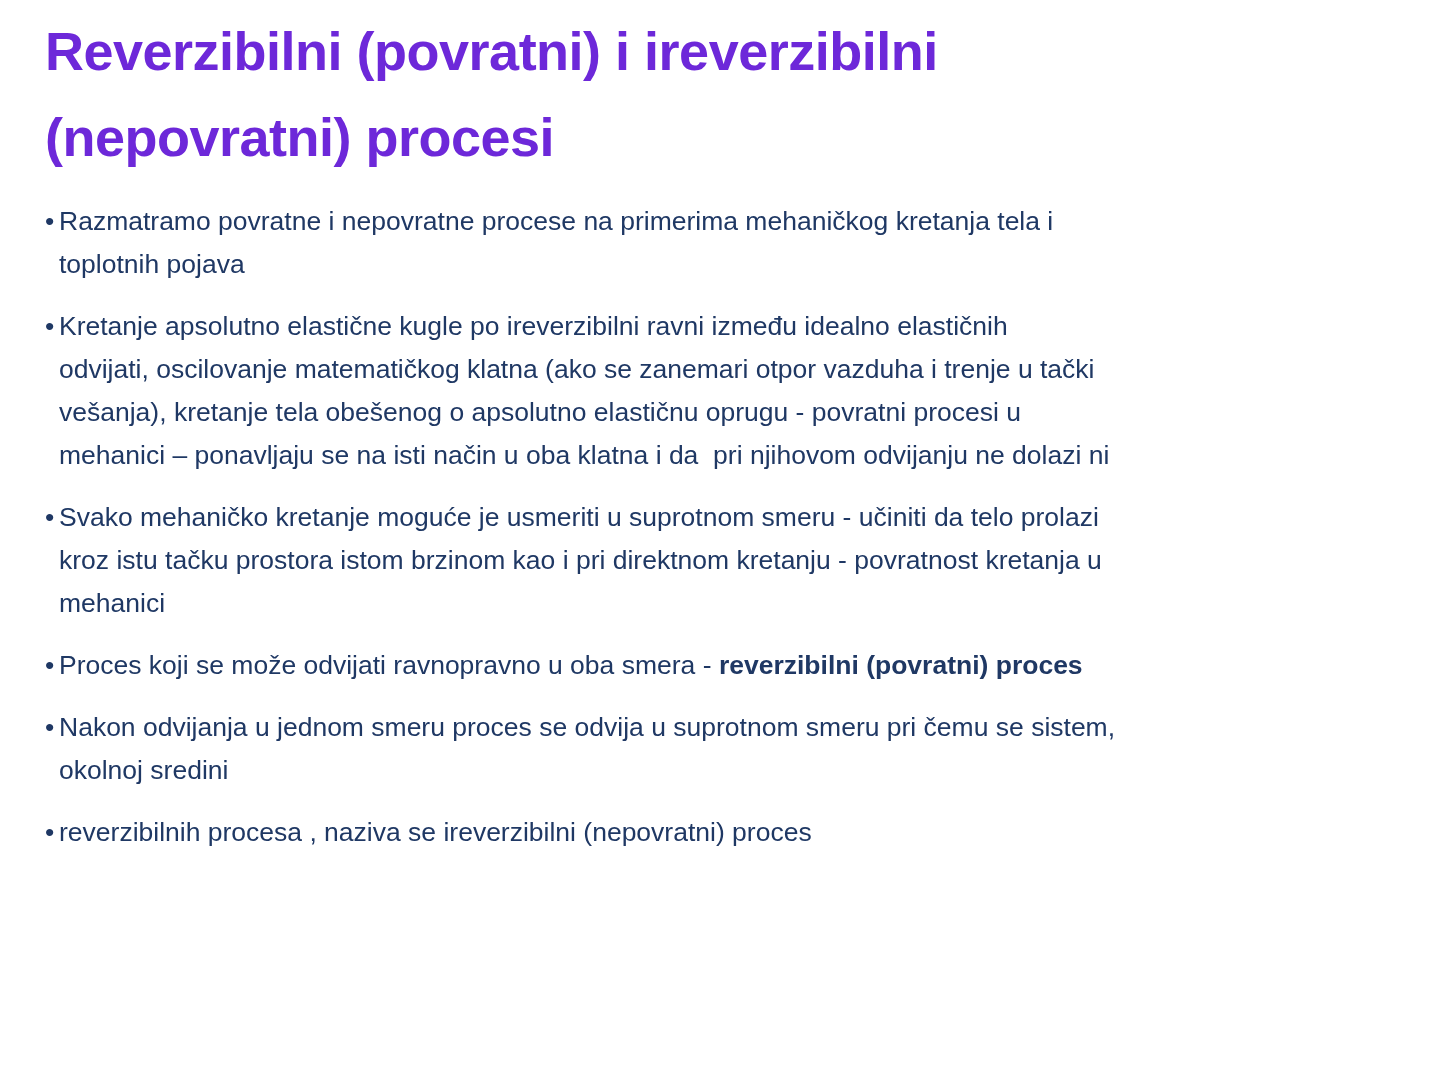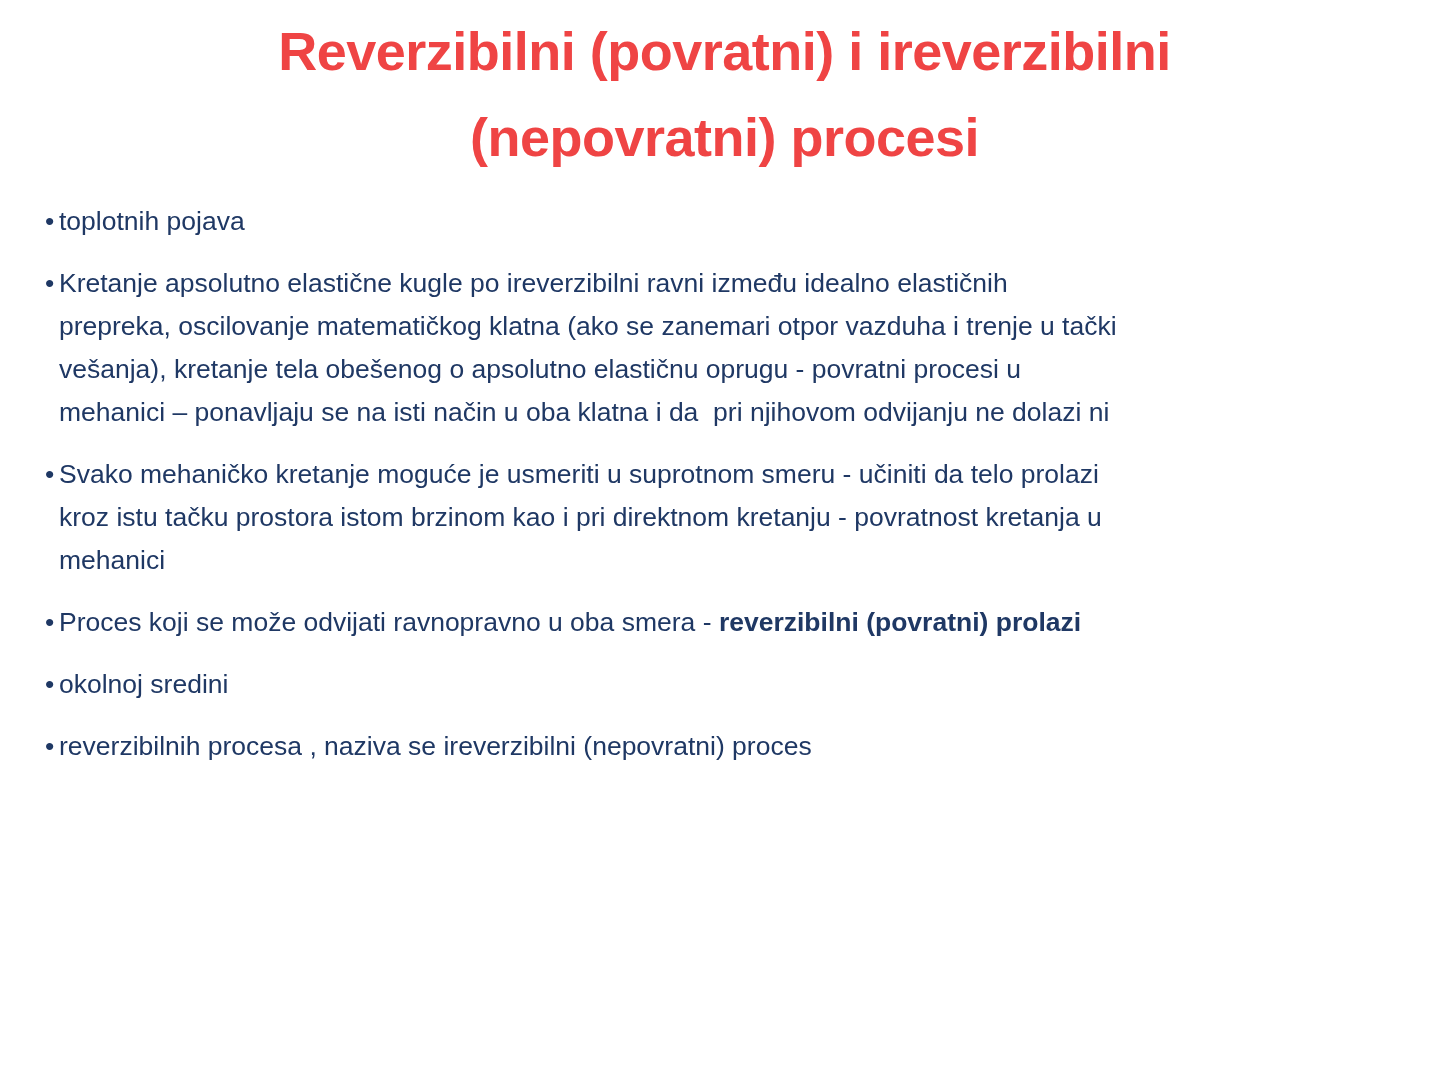--- a/index.html
+++ b/index.html
@@ -11,25 +11,25 @@
     overflow: hidden;
   }
   .slide {
     width: 1440px;
     height: 1080px;
     background: #ffffff;
     padding: 8px 36px 0 45px;
     color: #1F3864;
   }
   .title {
-    text-align: center;
+    text-align: left;
     font-weight: bold;
     font-size: 54px;
     line-height: 86px;
-    color: #ef4444;
+    color: #6d28d9;
     letter-spacing: -0.5px;
   }
   .title-line { display: block; white-space: pre; }
   .content {
     margin-top: 20px;
   }
   .bullet {
     display: flex;
     align-items: flex-start;
     margin-bottom: 19px;
@@ -52,49 +52,51 @@
 
 <div class="slide">
   <h1 class="title">
     <span class="title-line">Reverzibilni (povratni) i ireverzibilni</span>
     <span class="title-line">(nepovratni) procesi</span>
   </h1>
   <div class="content">
       <div class="bullet">
         <span class="bullet-marker">•</span>
         <span class="bullet-text">
+          <span class="bullet-line"><span>Razmatramo povratne i nepovratne procese na primerima mehaničkog kretanja tela i</span></span>
           <span class="bullet-line"><span>toplotnih pojava</span></span>
         </span>
       </div>
       <div class="bullet">
         <span class="bullet-marker">•</span>
         <span class="bullet-text">
           <span class="bullet-line"><span>Kretanje apsolutno elastične kugle po ireverzibilni ravni između idealno elastičnih</span></span>
-          <span class="bullet-line"><span>prepreka, oscilovanje matematičkog klatna (ako se zanemari otpor vazduha i trenje u tački</span></span>
+          <span class="bullet-line"><span>odvijati, oscilovanje matematičkog klatna (ako se zanemari otpor vazduha i trenje u tački</span></span>
           <span class="bullet-line"><span>vešanja), kretanje tela obešenog o apsolutno elastičnu oprugu - povratni procesi u</span></span>
           <span class="bullet-line"><span>mehanici – ponavljaju se na isti način u oba klatna i da  pri njihovom odvijanju ne dolazi ni</span></span>
         </span>
       </div>
       <div class="bullet">
         <span class="bullet-marker">•</span>
         <span class="bullet-text">
           <span class="bullet-line"><span>Svako mehaničko kretanje moguće je usmeriti u suprotnom smeru - učiniti da telo prolazi</span></span>
           <span class="bullet-line"><span>kroz istu tačku prostora istom brzinom kao i pri direktnom kretanju - povratnost kretanja u</span></span>
           <span class="bullet-line"><span>mehanici</span></span>
         </span>
       </div>
       <div class="bullet">
         <span class="bullet-marker">•</span>
         <span class="bullet-text">
-          <span class="bullet-line"><span>Proces koji se može odvijati ravnopravno u oba smera - </span><span class="seg-bold">reverzibilni (povratni) prolazi</span></span>
+          <span class="bullet-line"><span>Proces koji se može odvijati ravnopravno u oba smera - </span><span class="seg-bold">reverzibilni (povratni) proces</span></span>
         </span>
       </div>
       <div class="bullet">
         <span class="bullet-marker">•</span>
         <span class="bullet-text">
+          <span class="bullet-line"><span>Nakon odvijanja u jednom smeru proces se odvija u suprotnom smeru pri čemu se sistem,</span></span>
           <span class="bullet-line"><span>okolnoj sredini</span></span>
         </span>
       </div>
       <div class="bullet">
         <span class="bullet-marker">•</span>
         <span class="bullet-text">
           <span class="bullet-line"><span>reverzibilnih procesa , naziva se ireverzibilni (nepovratni) proces</span></span>
         </span>
       </div>
     </div>

